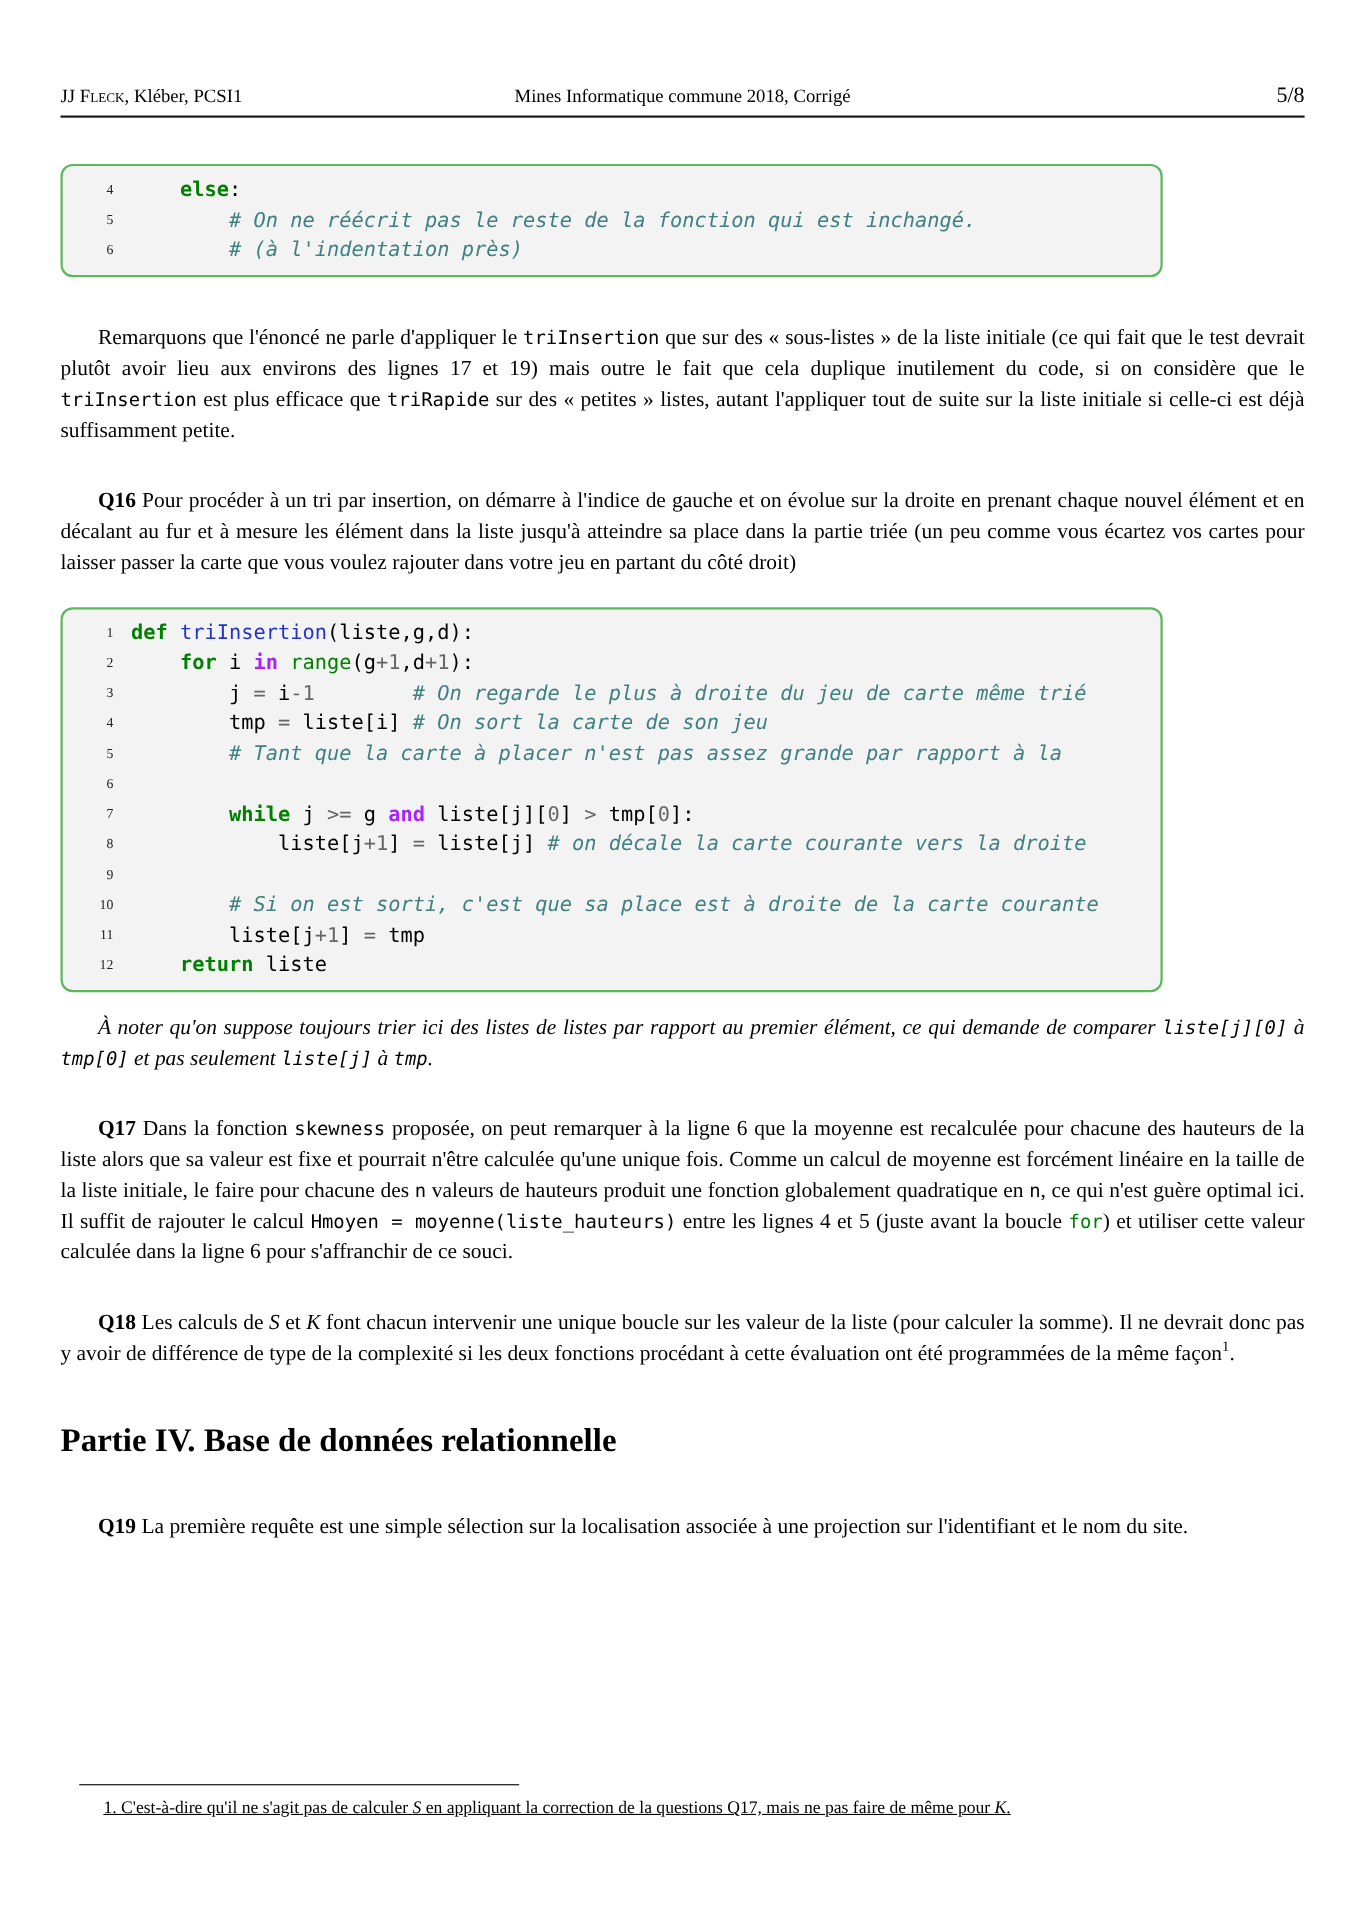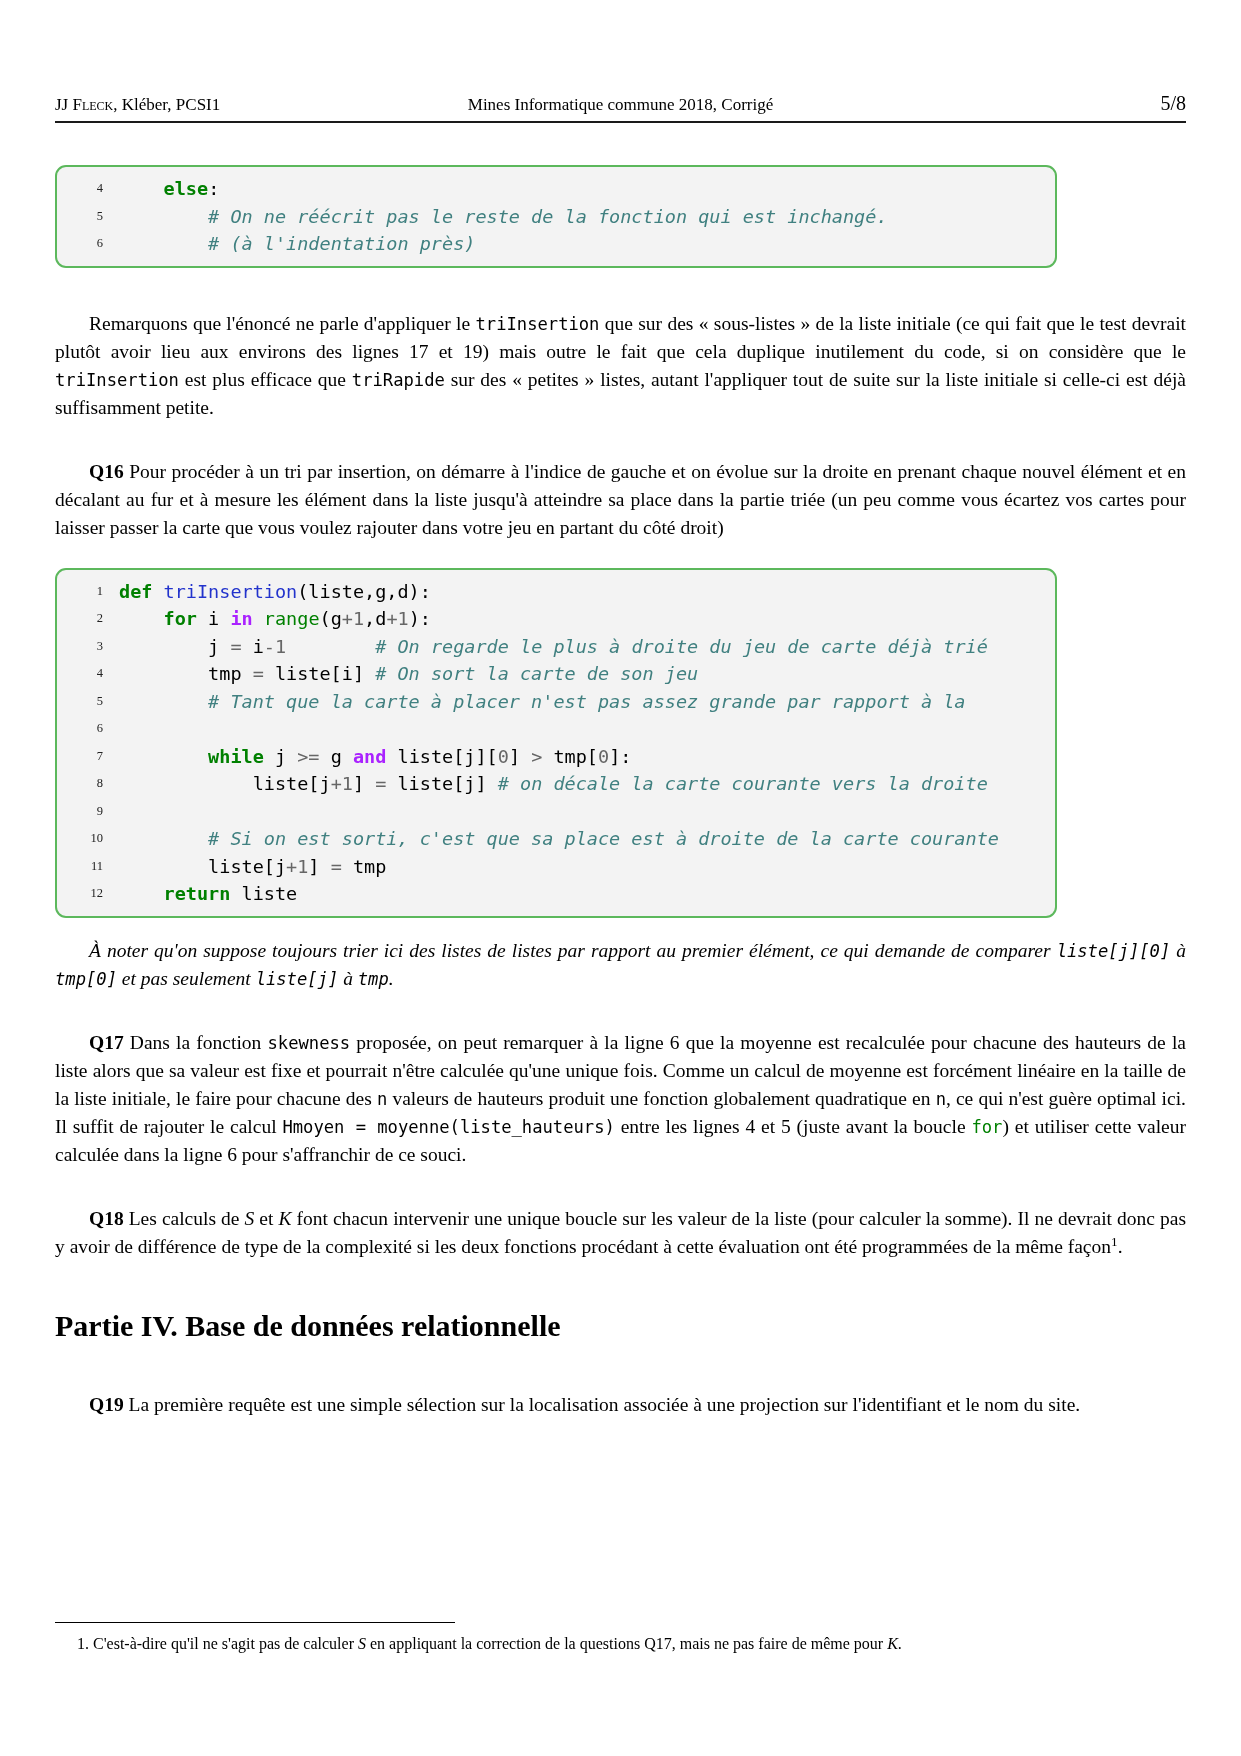--- a/index.html
+++ b/index.html
@@ -1,20 +1,20 @@
 <!DOCTYPE html>
 <html lang="fr"><head>
 <meta charset="utf-8">
 <style>
   html,body{margin:0;padding:0;background:#ffffff;}
   .page{
     position:relative;
     width:1241px;height:1756px;
     box-sizing:border-box;
-    padding:16px 55px;
+    padding:0 55px;
     background:#ffffff;
     font-family:"Liberation Serif","DejaVu Serif",serif;
     color:#000;
     overflow:hidden;
   }
   
   .header{
     display:grid;grid-template-columns:1fr auto 1fr;
     align-items:baseline;
     padding-top:76px;
@@ -71,21 +71,21 @@
   .seg-math{font-style:italic;}
   .seg-sup{vertical-align:super;font-size:0.68em;line-height:0;}
   .seg-sc{font-variant:small-caps;}
   
   .section{
     margin:48px 0 0 0;
     font-size:30px;font-weight:bold;
     text-indent:0;
   }
   
-  .footnote-area{position:absolute;top:1622px;left:55px;right:55px;}
+  .footnote-area{position:absolute;top:1622px;left:72px;right:55px;text-decoration:underline;}
   .footnote-rule{width:400px;border:none;border-top:1.5px solid #000;margin:0 0 8px 0;}
   .footnote{margin:0;font-size:16px;line-height:25px;text-align:justify;text-indent:22px;}
 </style>
 </head>
 <body>
 
 <div class="page">
 
   <div class="header">
     <span class="h-left"><span class="seg-t">JJ </span><span class="seg-sc">Fleck</span><span class="seg-t">, Kléber, PCSI1</span></span>
@@ -117,21 +117,21 @@
       <div class="code-line">
         <span class="line-num">1</span>
         <span class="code-text"><span class="tok-k">def</span><span class="tok-p"> </span><span class="tok-nf">triInsertion</span><span class="tok-p">(liste,g,d):</span></span>
       </div>
       <div class="code-line">
         <span class="line-num">2</span>
         <span class="code-text"><span class="tok-p">    </span><span class="tok-k">for</span><span class="tok-p"> i </span><span class="tok-ow">in</span><span class="tok-p"> </span><span class="tok-nb">range</span><span class="tok-p">(g</span><span class="tok-o">+</span><span class="tok-m">1</span><span class="tok-p">,d</span><span class="tok-o">+</span><span class="tok-m">1</span><span class="tok-p">):</span></span>
       </div>
       <div class="code-line">
         <span class="line-num">3</span>
-        <span class="code-text"><span class="tok-p">        j </span><span class="tok-o">=</span><span class="tok-p"> i</span><span class="tok-o">-</span><span class="tok-m">1</span><span class="tok-p">        </span><span class="tok-c"># On regarde le plus à droite du jeu de carte déjà trié</span></span>
+        <span class="code-text"><span class="tok-p">        j </span><span class="tok-o">=</span><span class="tok-p"> i</span><span class="tok-o">-</span><span class="tok-m">1</span><span class="tok-p">        </span><span class="tok-c"># On regarde le plus à droite du jeu de carte même trié</span></span>
       </div>
       <div class="code-line">
         <span class="line-num">4</span>
         <span class="code-text"><span class="tok-p">        tmp </span><span class="tok-o">=</span><span class="tok-p"> liste[i] </span><span class="tok-c"># On sort la carte de son jeu</span></span>
       </div>
       <div class="code-line">
         <span class="line-num">5</span>
         <span class="code-text"><span class="tok-p">        </span><span class="tok-c"># Tant que la carte à placer n'est pas assez grande par rapport à la</span></span>
       </div>
       <div class="code-line">

